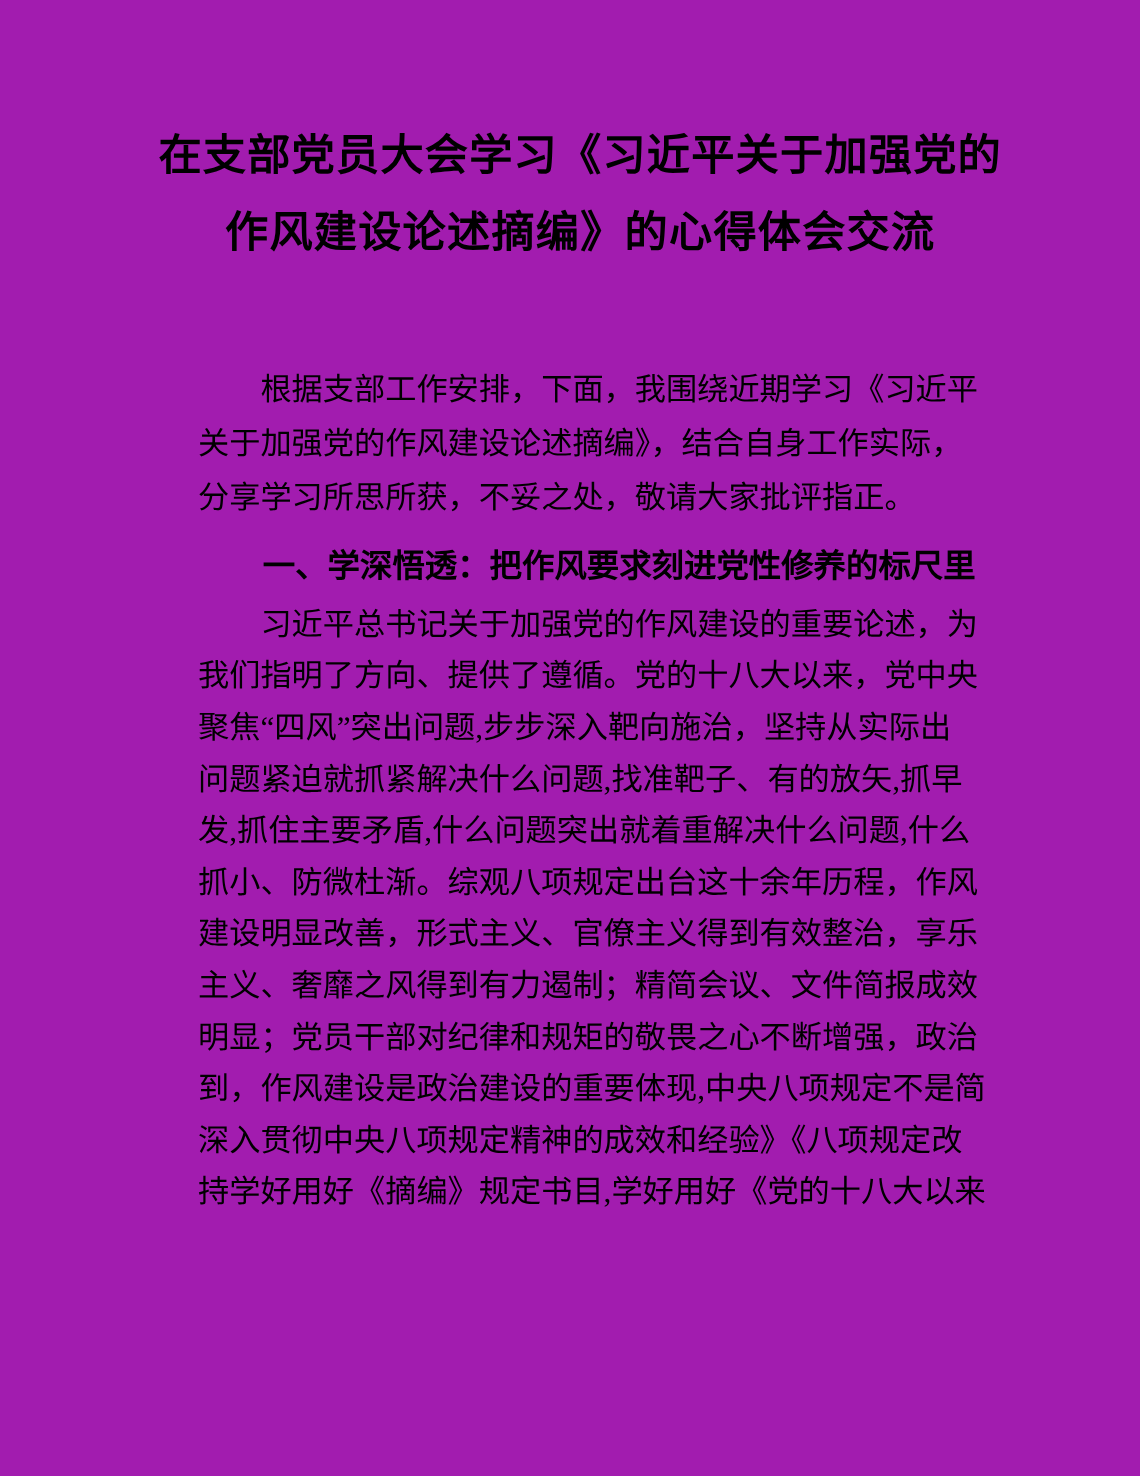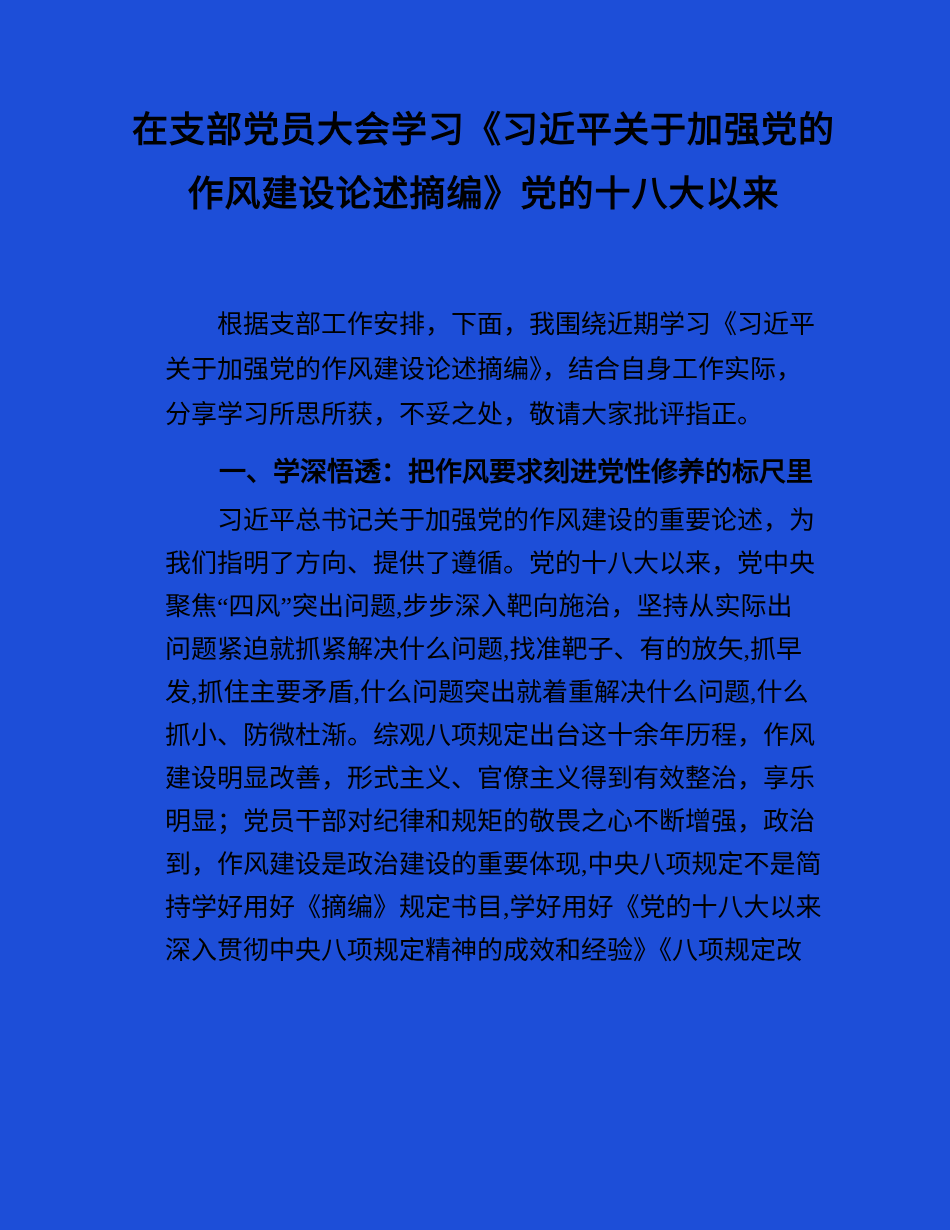--- a/index.html
+++ b/index.html
@@ -5,21 +5,21 @@
   html, body {
     margin: 0;
     padding: 0;
     background: #ffffff;
   }
   .page {
     position: relative;
     width: 950px;
     height: 1230px;
     box-sizing: border-box;
-    background: #1d4ed8;
+    background: #a21caf;
     color: #000000;
     padding: 98px 148px 0 165px;
     overflow: hidden;
   }
   .doc-title {
     margin: 0 0 76px 0;
     font-family: "Liberation Serif", "DejaVu Serif", serif;
     font-weight: 700;
     font-size: 36px;
     line-height: 64px;
@@ -55,38 +55,39 @@
     letter-spacing: 0;
   }
 </style>
 </head>
 <body>
 
 <div class="page">
 
   <h1 class="doc-title">
     <span class="title-line">在支部党员大会学习《习近平关于加强党的</span>
-    <span class="title-line">作风建设论述摘编》党的十八大以来</span>
+    <span class="title-line">作风建设论述摘编》的心得体会交流</span>
   </h1>
 
   <div class="para para-intro">
     <div class="line indent">根据支部工作安排，下面，我围绕近期学习《习近平</div>
     <div class="line">关于加强党的作风建设论述摘编》，结合自身工作实际，</div>
     <div class="line">分享学习所思所获，不妥之处，敬请大家批评指正。</div>
   </div>
 
   <h2 class="section-heading">一、学深悟透：把作风要求刻进党性修养的标尺里</h2>
 
   <div class="para para-body">
     <div class="line indent">习近平总书记关于加强党的作风建设的重要论述，为</div>
     <div class="line">我们指明了方向、提供了遵循。党的十八大以来，党中央</div>
     <div class="line">聚焦“四风”突出问题,步步深入靶向施治，坚持从实际出</div>
     <div class="line">问题紧迫就抓紧解决什么问题,找准靶子、有的放矢,抓早</div>
     <div class="line">发,抓住主要矛盾,什么问题突出就着重解决什么问题,什么</div>
     <div class="line">抓小、防微杜渐。综观八项规定出台这十余年历程，作风</div>
     <div class="line">建设明显改善，形式主义、官僚主义得到有效整治，享乐</div>
+    <div class="line">主义、奢靡之风得到有力遏制；精简会议、文件简报成效</div>
     <div class="line">明显；党员干部对纪律和规矩的敬畏之心不断增强，政治</div>
     <div class="line">到，作风建设是政治建设的重要体现,中央八项规定不是简</div>
+    <div class="line">深入贯彻中央八项规定精神的成效和经验》《八项规定改</div>
     <div class="line">持学好用好《摘编》规定书目,学好用好《党的十八大以来</div>
-    <div class="line">深入贯彻中央八项规定精神的成效和经验》《八项规定改</div>
   </div>
 
 </div>
 
 </body></html>

